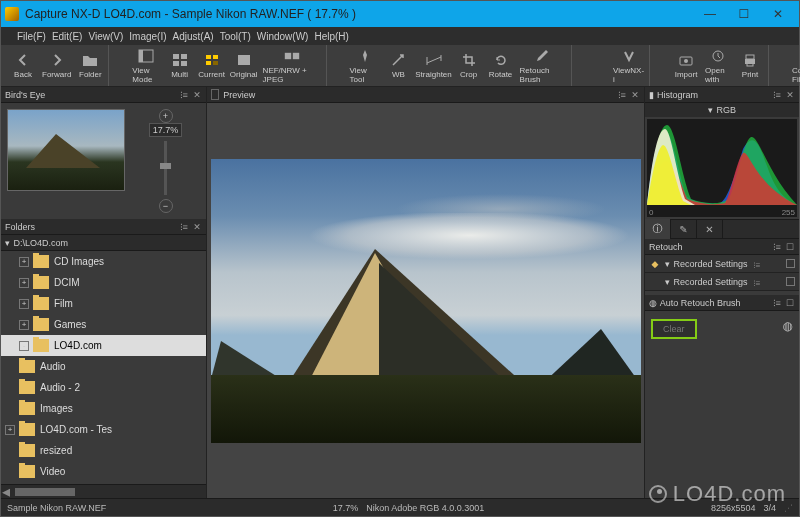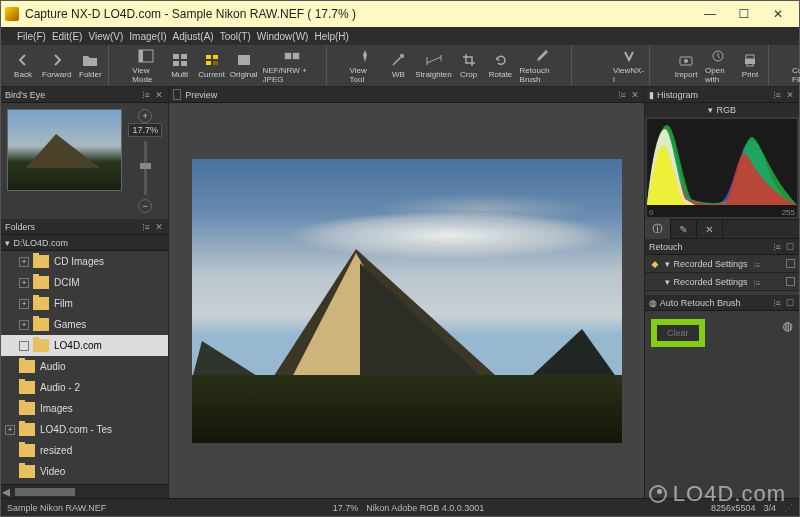--- a/index.html
+++ b/index.html
@@ -1,20 +1,20 @@
 <!DOCTYPE html>
 <html><head>
 <meta charset="utf-8">
 <style>
 * { box-sizing: border-box; margin: 0; padding: 0; font-family: "Segoe UI", Tahoma, sans-serif; }
 html, body { width: 800px; height: 517px; overflow: hidden; background: #fff; }
 .window { width: 800px; height: 517px; display: flex; flex-direction: column; border: 1px solid #555; background: #3a3a3a; }
 
 
-.titlebar { height: 26px; background: #fef9c3; display: flex; align-items: center; padding: 0 4px; font-size: 12px; color: #222; }
+.titlebar { height: 26px; background: #0ea5e9; display: flex; align-items: center; padding: 0 4px; font-size: 12px; color: #222; }
 .titlebar .logo { width: 14px; height: 14px; background: linear-gradient(135deg,#ffcc00,#a06000); border-radius: 2px; margin-right: 6px; }
 .titlebar .title { flex: 1; }
 .titlebar .winbtns { display: flex; gap: 0; }
 .titlebar .winbtn { width: 34px; height: 24px; display: flex; align-items: center; justify-content: center; font-size: 12px; color: #333; cursor: pointer; }
 
 
 .menubar { height: 18px; background: #2d2d2d; display: flex; align-items: center; padding: 0 16px; font-size: 10px; color: #ccc; }
 .menubar span { margin-right: 6px; cursor: pointer; }
 
 
@@ -22,21 +22,21 @@
 .tgroup { display: flex; align-items: center; gap: 2px; padding: 0 3px; border-right: 1px solid #555; height: 100%; }
 .tgroup:last-child { border-right: none; }
 .tbtn { display: flex; flex-direction: column; align-items: center; justify-content: center; min-width: 30px; height: 38px; color: #ccc; font-size: 8px; cursor: pointer; padding: 0 2px; }
 .tbtn .ic { width: 16px; height: 16px; margin-bottom: 2px; display: flex; align-items: center; justify-content: center; }
 .tbtn svg { fill: #aaa; }
 .tbtn.yellow svg, .tbtn.yellow .ic { fill: #ffcc00; }
 .tflex { flex: 1; }
 
 
 .main { flex: 1; display: flex; min-height: 0; background: #3a3a3a; }
-.leftcol { width: 168px; display: flex; flex-direction: column; background: #3a3a3a; border-right: 1px solid #222; }
+.leftcol { width: 206px; display: flex; flex-direction: column; background: #3a3a3a; border-right: 1px solid #222; }
 .centercol { flex: 1; display: flex; flex-direction: column; background: #3a3a3a; min-width: 0; }
 .rightcol { width: 155px; display: flex; flex-direction: column; background: #3a3a3a; border-left: 1px solid #222; }
 
 
 .phdr { height: 16px; background: #2b2b2b; display: flex; align-items: center; padding: 0 4px; font-size: 9px; color: #ccc; border-bottom: 1px solid #1a1a1a; }
 .phdr .grow { flex: 1; }
 .phdr .pic { width: 10px; height: 10px; margin-left: 3px; cursor: pointer; color: #999; font-size: 9px; display:flex; align-items:center; justify-content:center;}
 
 
 .birdseye { height: 116px; display: flex; padding: 6px; gap: 6px; background: #3a3a3a; }
@@ -86,21 +86,21 @@
 .tabrow { height:20px; background:#2b2b2b; display:flex; align-items:center; border-top:1px solid #1a1a1a; border-bottom:1px solid #1a1a1a;}
 .tabrow .tab { width:26px; height:20px; display:flex; align-items:center; justify-content:center; color:#aaa; font-size:10px; border-right:1px solid #1a1a1a; cursor:pointer;}
 .tabrow .tab.active { background:#3d3d3d; color:#ddd;}
 
 .retouch { display:flex; flex-direction:column;}
 .rrow { height:18px; background:#333; display:flex; align-items:center; padding:0 4px; font-size:9px; color:#ccc; border-bottom:1px solid #222; gap:4px;}
 .rrow .ric { width:12px; height:12px; display:flex;align-items:center;justify-content:center; color:#e8c060;}
 .rrow .rchk { width:9px; height:9px; border:1px solid #777; margin-left:auto;}
 .rrow .rpic { width:10px;height:10px; color:#888; font-size:8px; margin-left:2px;}
 .autort { flex:1; background:#3a3a3a; padding:8px 6px; display:flex; align-items:flex-start; gap:10px;}
-.autort .btn { font-size:9px; color:#777; background:#2f2f2f; padding:3px 10px; border:6px solid #84cc16; cursor:pointer;}
+.autort .btn { font-size:9px; color:#777; background:#2f2f2f; padding:3px 10px; border:2px solid #84cc16; cursor:pointer;}
 .autort .erase { margin-left:auto; color:#bbb; font-size:12px;}
 
 
 .statusbar { height:18px; background:#2b2b2b; border-top:1px solid #1a1a1a; display:flex; align-items:center; font-size:9px; color:#bbb; padding:0 6px; gap:8px;}
 .statusbar .grow{flex:1;}
 
 .watermark{position:fixed; right:14px; bottom:10px; color:rgba(255,255,255,0.55); font-size:22px; font-weight:300; letter-spacing:1px; pointer-events:none; display:flex; align-items:center; gap:6px;}
 .watermark .dot{width:18px;height:18px;border:2px solid rgba(255,255,255,0.5);border-radius:50%;position:relative;}
 .watermark .dot::after{content:'';position:absolute;width:5px;height:5px;border-radius:50%;background:rgba(255,255,255,0.55);top:2px;left:6px;}
 </style>

